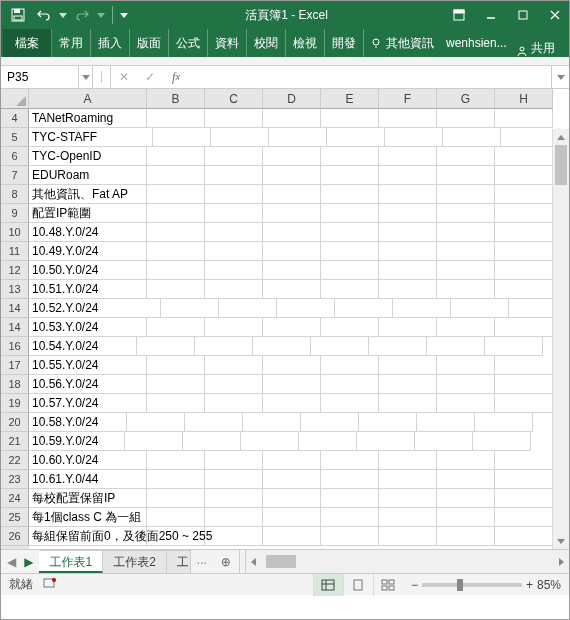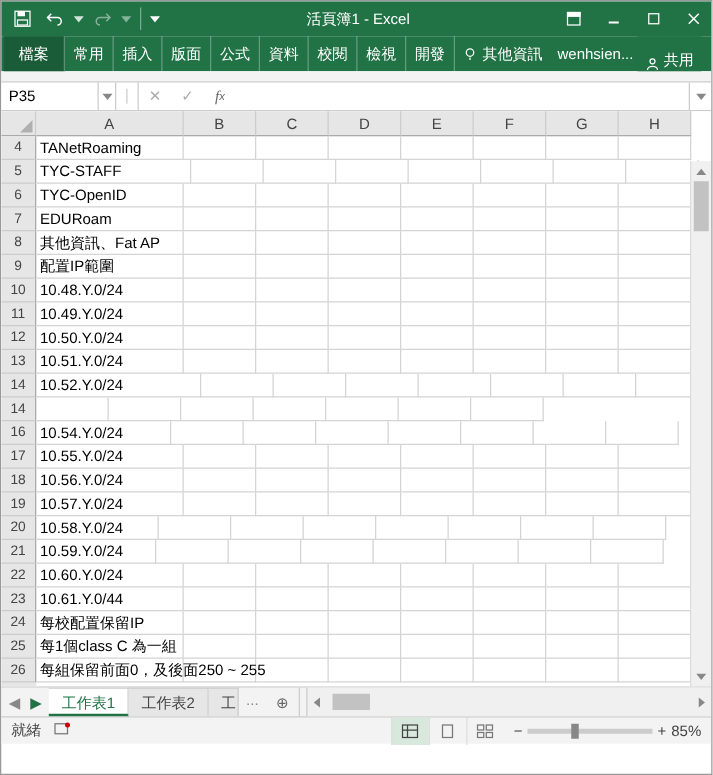--- a/index.html
+++ b/index.html
@@ -326,20 +326,21 @@
           <div class="cell" style="width: 132px; position: relative; z-index: 1;">10.52.Y.0/24</div>
           <div class="cell" style="width: 58px;"></div>
           <div class="cell" style="width: 58px;"></div>
           <div class="cell" style="width: 58px;"></div>
           <div class="cell" style="width: 58px;"></div>
           <div class="cell" style="width: 58px;"></div>
           <div class="cell" style="width: 58px;"></div>
           <div class="cell" style="width: 58px;"></div>
         </div>
         <div class="row">
+          <div class="cell" style="width: 118px; position: relative; z-index: 1;">10.53.Y.0/24</div>
           <div class="cell" style="width: 58px;"></div>
           <div class="cell" style="width: 58px;"></div>
           <div class="cell" style="width: 58px;"></div>
           <div class="cell" style="width: 58px;"></div>
           <div class="cell" style="width: 58px;"></div>
           <div class="cell" style="width: 58px;"></div>
           <div class="cell" style="width: 58px;"></div>
         </div>
         <div class="row">
           <div class="cell" style="width: 108px; position: relative; z-index: 1;">10.54.Y.0/24</div>

